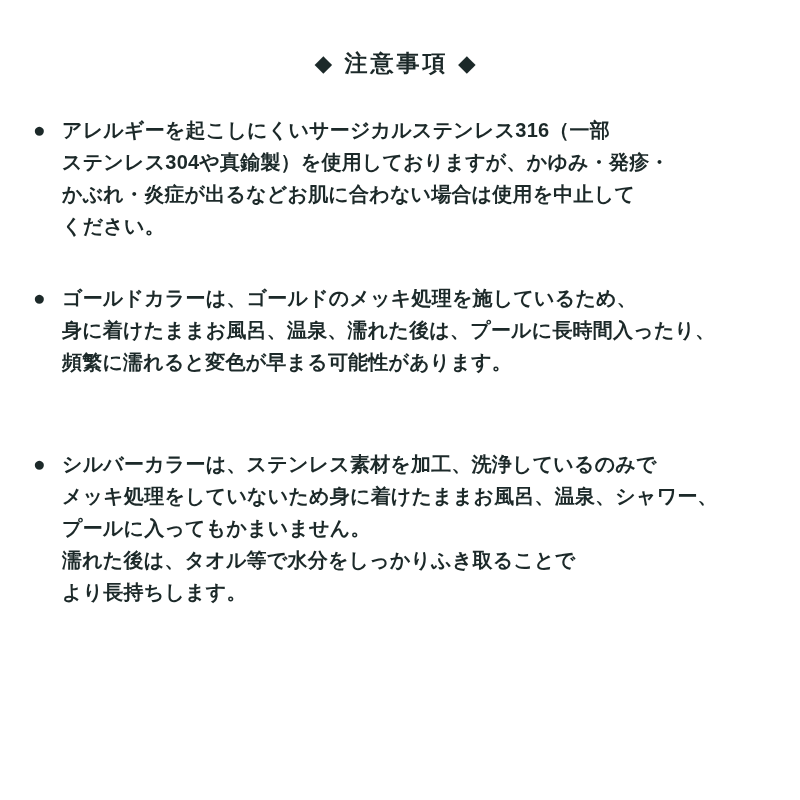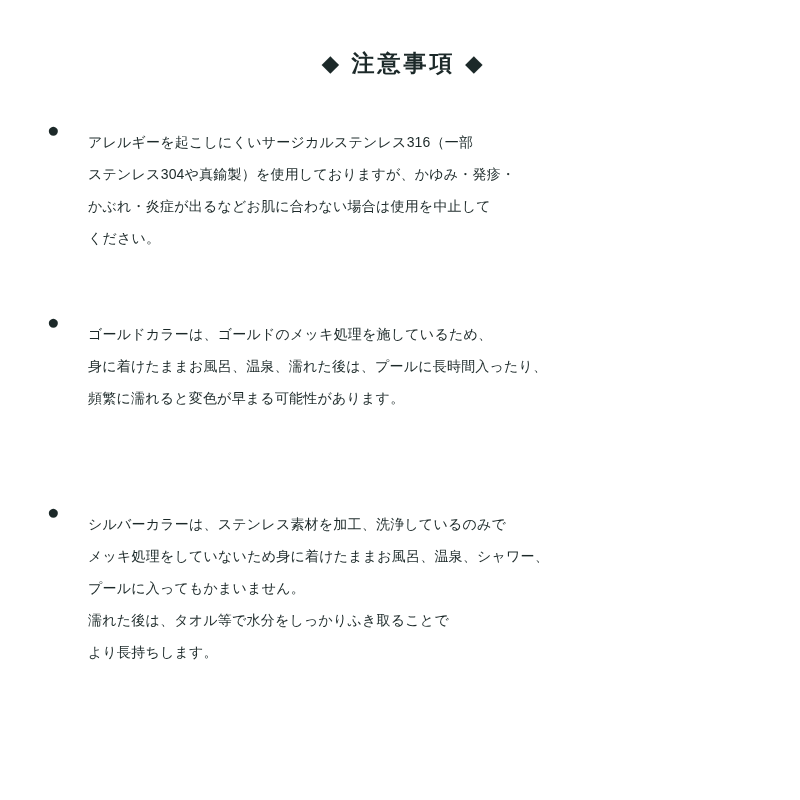--- a/index.html
+++ b/index.html
@@ -10,21 +10,21 @@
   body {
     width: 800px;
     height: 800px;
     font-family: "Liberation Sans", "DejaVu Sans", sans-serif;
     overflow: hidden;
   }
   .page {
     box-sizing: border-box;
     width: 800px;
     height: 800px;
-    padding: 48px 40px 0 47px;
+    padding: 48px 40px 0 33px;
     background: #ffffff;
     color: #1c2929;
   }
   .title {
     margin: 0;
     text-align: center;
     font-size: 23px;
     font-weight: 700;
     letter-spacing: 3px;
     line-height: 30px;
@@ -40,23 +40,23 @@
   .notice-1 { margin-top: 36px; }
   .notice-2 { margin-top: 40px; }
   .notice-3 { margin-top: 70px; }
   .bullet {
     flex: 0 0 29px;
     font-size: 21px;
     line-height: 32px;
     font-weight: 700;
   }
   .notice-text {
-    margin: 12px;
-    font-size: 14px;
-    font-weight: 400;
+    margin: 0;
+    font-size: 20px;
+    font-weight: 700;
     line-height: 32px;
     letter-spacing: 0.2px;
     white-space: pre-line;
   }
 </style>
 </head>
 <body>
 
 <div class="page">
 

